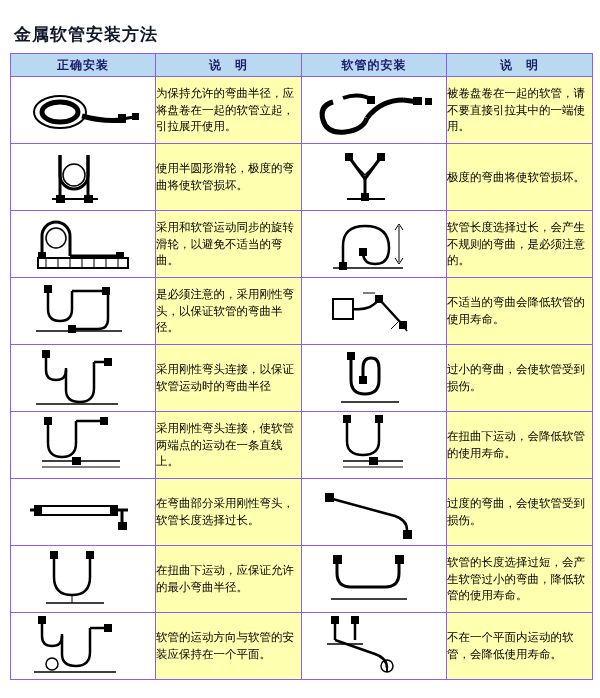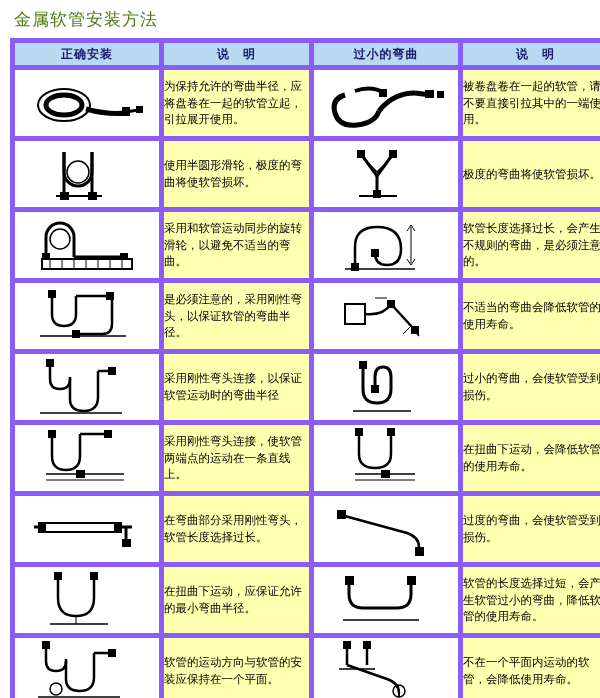--- a/index.html
+++ b/index.html
@@ -16,33 +16,33 @@
   }
   .page {
     width: 600px;
     height: 698px;
     position: relative;
     box-sizing: border-box;
     padding: 6px 10px 0 10px;
   }
   .title {
     font-size: 17px;
-    font-weight: normal;
+    font-weight: bold;
     letter-spacing: 1px;
-    margin: 2px 0 7px 4px;
-    color: #4d7c0f;
+    margin: 17px 0 7px 4px;
+    color: #0f172a;
   }
   table.main {
     border-collapse: collapse;
     width: 578px;
     table-layout: fixed;
     border: 1px solid #2a2a8c;
   }
   table.main td, table.main th {
-    border: 5px solid #8b5cf6;
+    border: 1px solid #8b5cf6;
     padding: 0;
     vertical-align: middle;
   }
   thead th {
     background: #b8d9f0;
     color: #1a1a6e;
     font-size: 12px;
     font-weight: bold;
     height: 22px;
     letter-spacing: 1px;
@@ -78,21 +78,21 @@
 
 <div class="page">
 
   <div class="title">金属软管安装方法</div>
 
   <table class="main">
     <thead>
       <tr>
         <th class="col-img">正确安装</th>
         <th class="col-txt">说　明</th>
-        <th class="col-img">过小的弯曲</th>
+        <th class="col-img">软管的安装</th>
         <th class="col-txt">说　明</th>
       </tr>
     </thead>
     <tbody>
 
       <tr>
         <td class="imgcell">
           <span class="figwrap">
             <svg width="142" height="64" viewBox="0 0 142 64">
               <g fill="none" stroke="#000" stroke-width="2">

